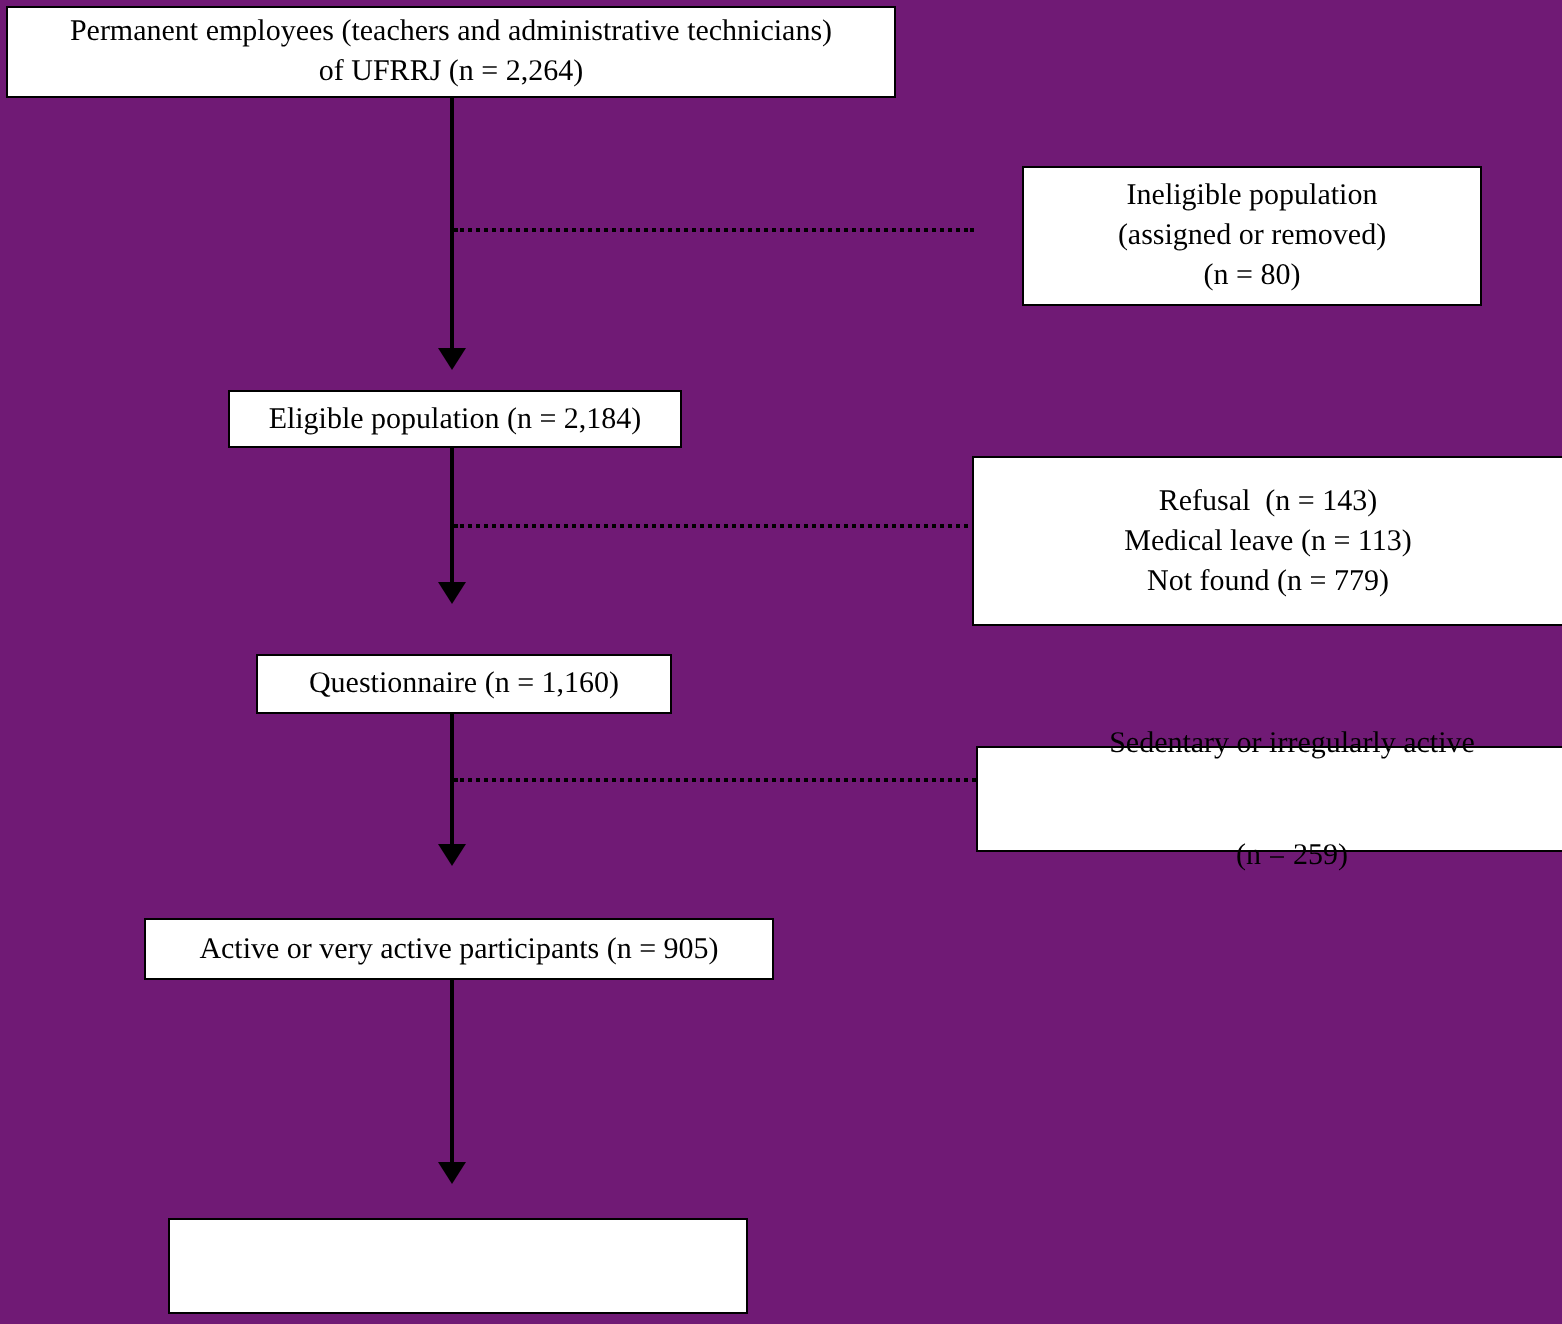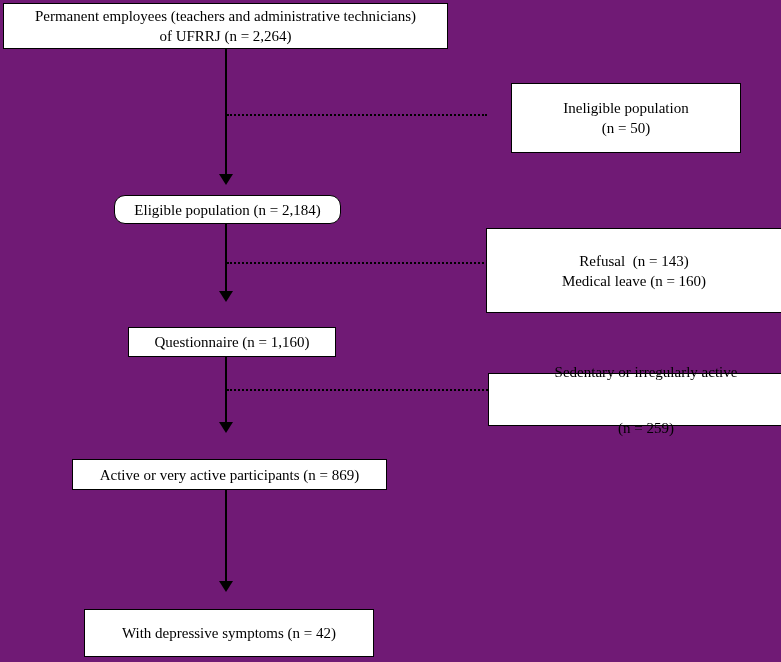--- a/index.html
+++ b/index.html
@@ -27,21 +27,21 @@
     align-items: center;
     text-align: center;
     font-size: 15px;
     line-height: 20px;
   }
   .line { white-space: pre-wrap; }
 
   
   .box-population    { left: 3px;   top: 3px;   width: 445px; height: 46px; }
   .box-ineligible    { left: 487px; top: 83px;  width: 230px; height: 70px; margin-left: 24px; }
-  .box-eligible      { left: 114px; top: 195px; width: 227px; height: 29px; border-radius: 11px; }
+  .box-eligible      { left: 114px; top: 195px; width: 227px; height: 29px; }
   .box-exclusions    { left: 486px; top: 228px; width: 296px; height: 85px; }
   .box-questionnaire { left: 128px; top: 327px; width: 208px; height: 30px; }
   .box-sedentary     { left: 488px; top: 373px; width: 316px; height: 53px; gap: 36px; }
   .box-active        { left: 72px;  top: 459px; width: 315px; height: 31px; }
   .box-outcomes      { left: 84px;  top: 609px; width: 290px; height: 48px; }
 
   
   .shaft {
     position: absolute;
     left: 225px;
@@ -83,47 +83,48 @@
 
 <div class="stage">
 
   <div class="box box-population">
     <div class="line">Permanent employees (teachers and administrative technicians)</div>
     <div class="line">of UFRRJ (n = 2,264)</div>
   </div>
 
   <div class="box box-ineligible">
     <div class="line">Ineligible population</div>
-    <div class="line">(n = 50)</div>
+    <div class="line">(assigned or removed)</div>
+    <div class="line">(n = 80)</div>
   </div>
 
   <div class="box box-eligible">
     <div class="line">Eligible population (n = 2,184)</div>
   </div>
 
   <div class="box box-exclusions">
     <div class="line">Refusal  (n = 143)</div>
-    <div class="line">Medical leave (n = 160)</div>
+    <div class="line">Medical leave (n = 113)</div>
+    <div class="line">Not found (n = 779)</div>
   </div>
 
   <div class="box box-questionnaire">
     <div class="line">Questionnaire (n = 1,160)</div>
   </div>
 
   <div class="box box-sedentary">
     <div class="line">Sedentary or irregularly active</div>
     <div class="line">(n = 259)</div>
   </div>
 
   <div class="box box-active">
-    <div class="line">Active or very active participants (n = 869)</div>
+    <div class="line">Active or very active participants (n = 905)</div>
   </div>
 
   <div class="box box-outcomes">
-    <div class="line">With depressive symptoms (n = 42)</div>
   </div>
 
   <div class="shaft shaft-1"></div>
   <div class="head head-1"></div>
 
   <div class="shaft shaft-2"></div>
   <div class="head head-2"></div>
 
   <div class="shaft shaft-3"></div>
   <div class="head head-3"></div>

